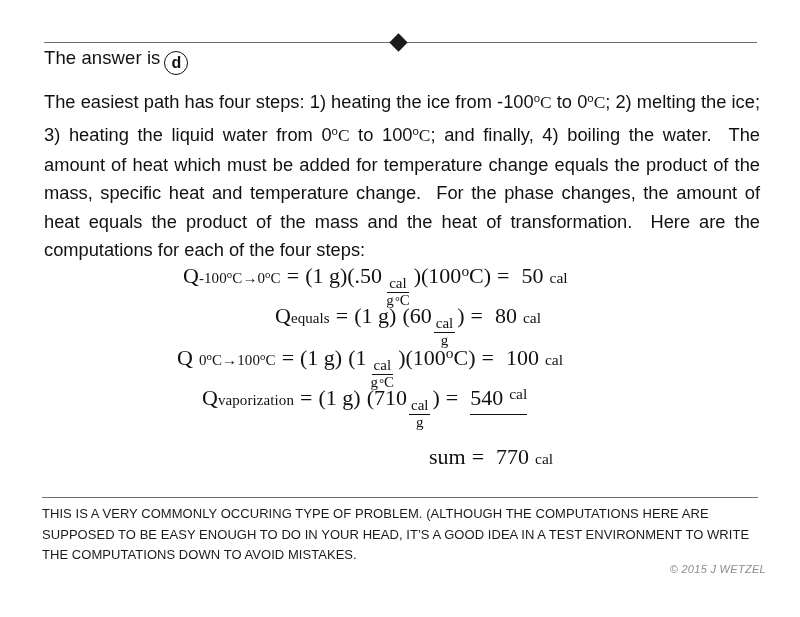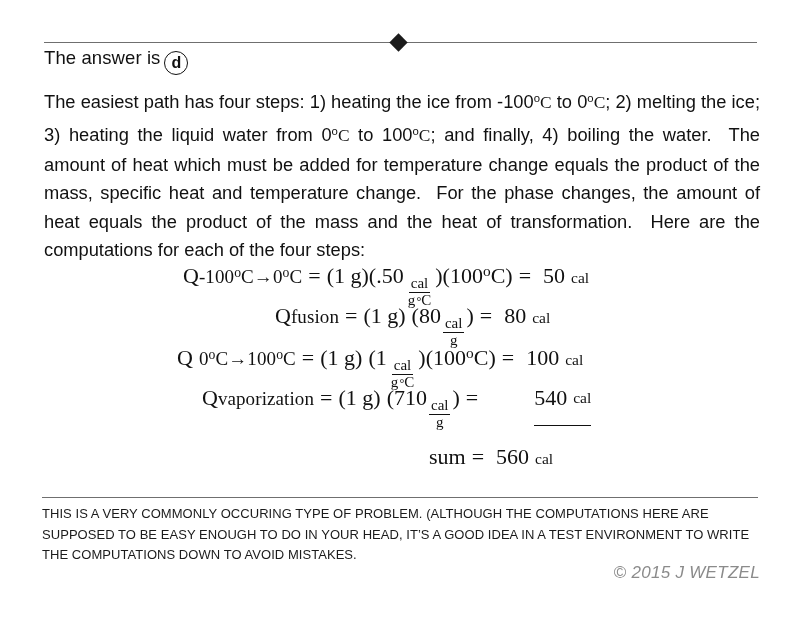--- a/index.html
+++ b/index.html
@@ -113,21 +113,21 @@
     display: inline-flex;
     align-items: baseline;
   }
   .eq-1  .inner { margin-left: 139px; }
   .eq-2  .inner { margin-left: 231px; }
   .eq-3  .inner { margin-left: 133px; }
   .eq-4  .inner { margin-left: 158px; }
   .eq-sum .inner { margin-left: 385px; text-align: right; }
 
   .qsub {
-    font-size: 19px;
+    font-size: 15px;
     vertical-align: -0.18em;
     letter-spacing: 0.1px;
   }
   .qsub .sdeg {
     font-size: 0.72em;
     vertical-align: 0.45em;
   }
   .sp { display: inline-block; width: 6px; }
   .eqsign { margin: 0 6px; }
 
@@ -155,24 +155,23 @@
   .small-unit {
     font-size: 15.5px;
     margin-left: 6px;
   }
   .deg-inline {
     font-size: 0.7em;
     vertical-align: 0.45em;
   }
   .underlined-result {
     border-bottom: 1.6px solid #111111;
-    padding-bottom: 14px;
+    padding-bottom: 3px;
     display: inline-flex;
-    align-items: center;
-    margin-left: 44px;
+    align-items: flex-start;
   }
 
   
   .bottom-rule {
     position: absolute;
     left: 42px;
     top: 497px;
     width: 716px;
     height: 1px;
     background: #6f6f6f;
@@ -185,25 +184,25 @@
     top: 504px;
     width: 722px;
     font-size: 13px;
     line-height: 20.5px;
     letter-spacing: 0.05px;
     color: #1b1b1b;
   }
 
   .copyright {
     position: absolute;
-    left: 44px;
+    left: 50px;
     top: 563px;
     width: 716px;
     text-align: right;
-    font-size: 17px;
+    font-size: 11px;
     font-style: italic;
     color: #8b8b8b;
     letter-spacing: 0.3px;
   }
 </style>
 </head>
 <body>
 
 <div class="page">
 
@@ -236,25 +235,25 @@
         <span class="eqsign">=</span>
         <span class="sp"></span>
         <span>50</span>
           <span class="small-unit">cal</span>
       </span>
     </div>
 
     <div class="eq eq-2">
       <span class="inner">
         <span>Q</span>
-          <span class="qsub">fusion</span>
+          <span class="qsub">equals</span>
         <span class="eqsign">=</span>
         <span>(1 g)</span>
           <span class="sp"></span>
-          <span>(80</span>
+          <span>(60</span>
         <span class="frac">
           <span class="num">cal</span>
           <span class="den">g</span>
         </span>
         <span>)</span>
         <span class="eqsign">=</span>
         <span class="sp"></span>
         <span>80</span>
           <span class="small-unit">cal</span>
       </span>
@@ -302,21 +301,21 @@
             <span class="small-unit">cal</span>
         </span>
       </span>
     </div>
 
     <div class="eq eq-sum" style="margin-top:18px;">
       <span class="inner">
         <span>sum</span>
         <span class="eqsign">=</span>
         <span class="sp"></span>
-        <span>560</span>
+        <span>770</span>
           <span class="small-unit">cal</span>
       </span>
     </div>
 
   </div>
 
   <div class="bottom-rule"></div>
 
   <div class="footer-note">THIS IS A VERY COMMONLY OCCURING TYPE OF PROBLEM.   (ALTHOUGH THE COMPUTATIONS HERE ARE SUPPOSED TO BE EASY ENOUGH TO DO IN YOUR HEAD, IT’S A GOOD IDEA IN A TEST ENVIRONMENT TO WRITE THE COMPUTATIONS DOWN TO AVOID MISTAKES.</div>
 

